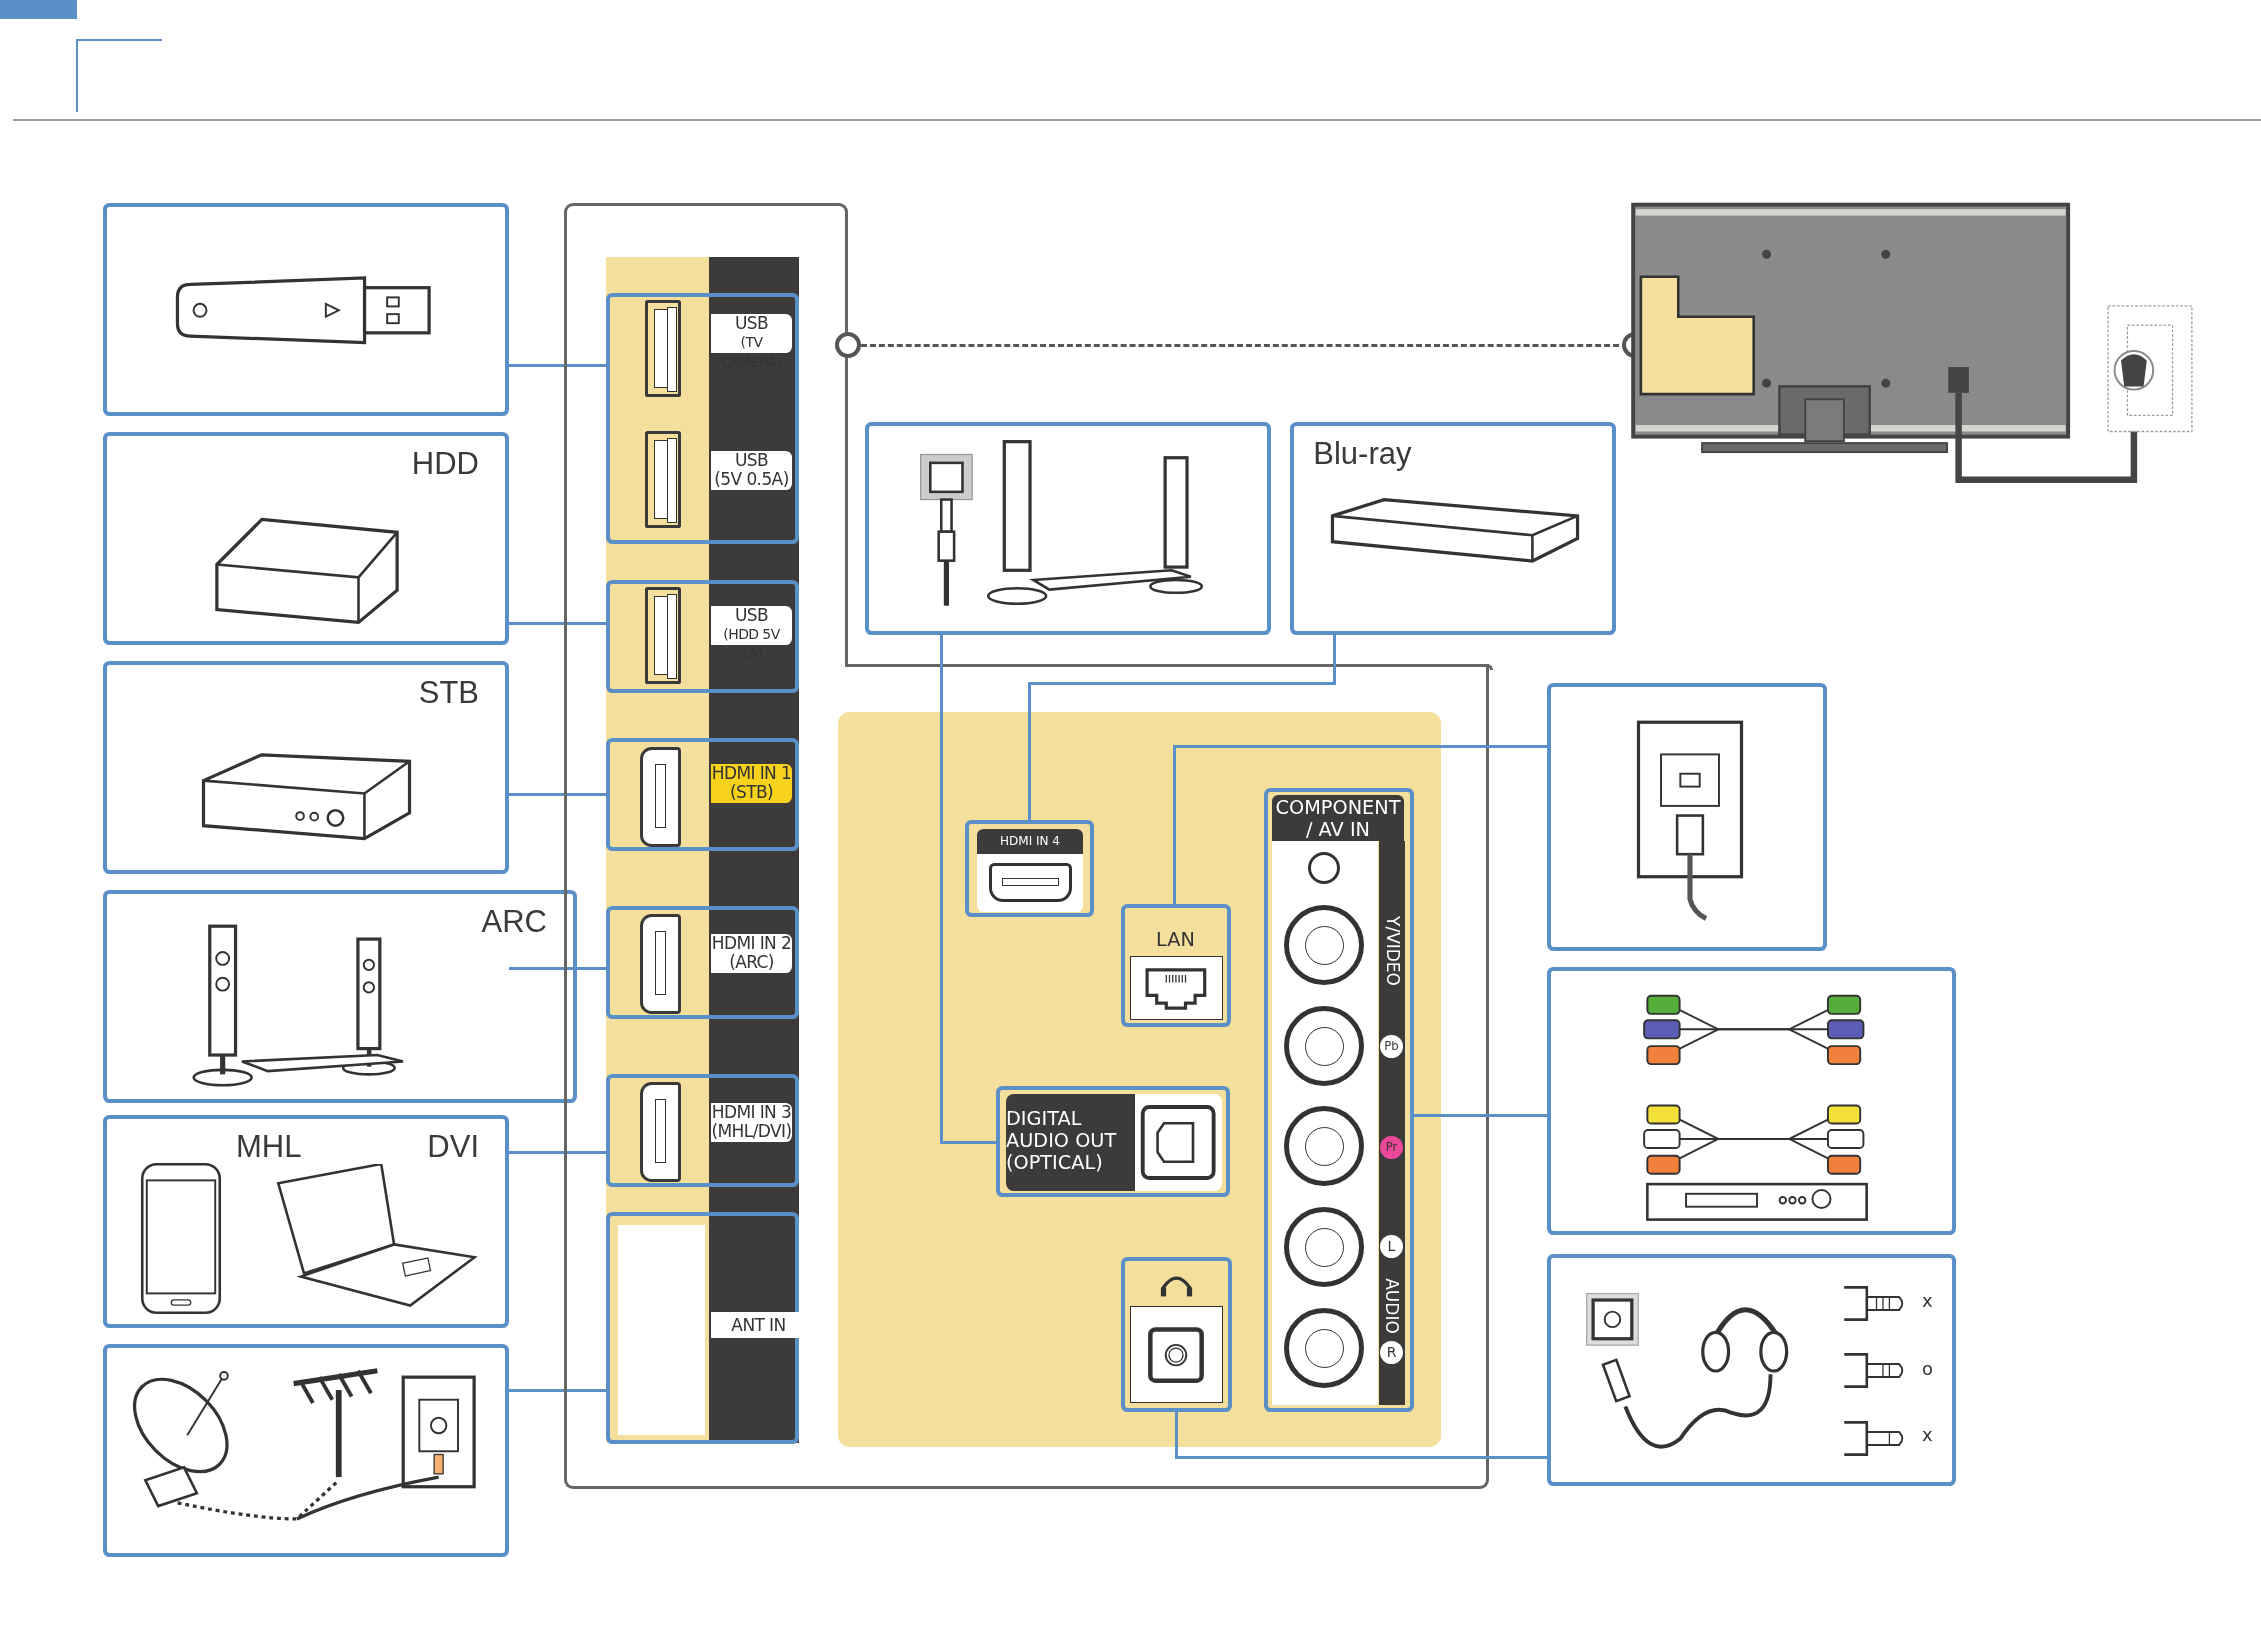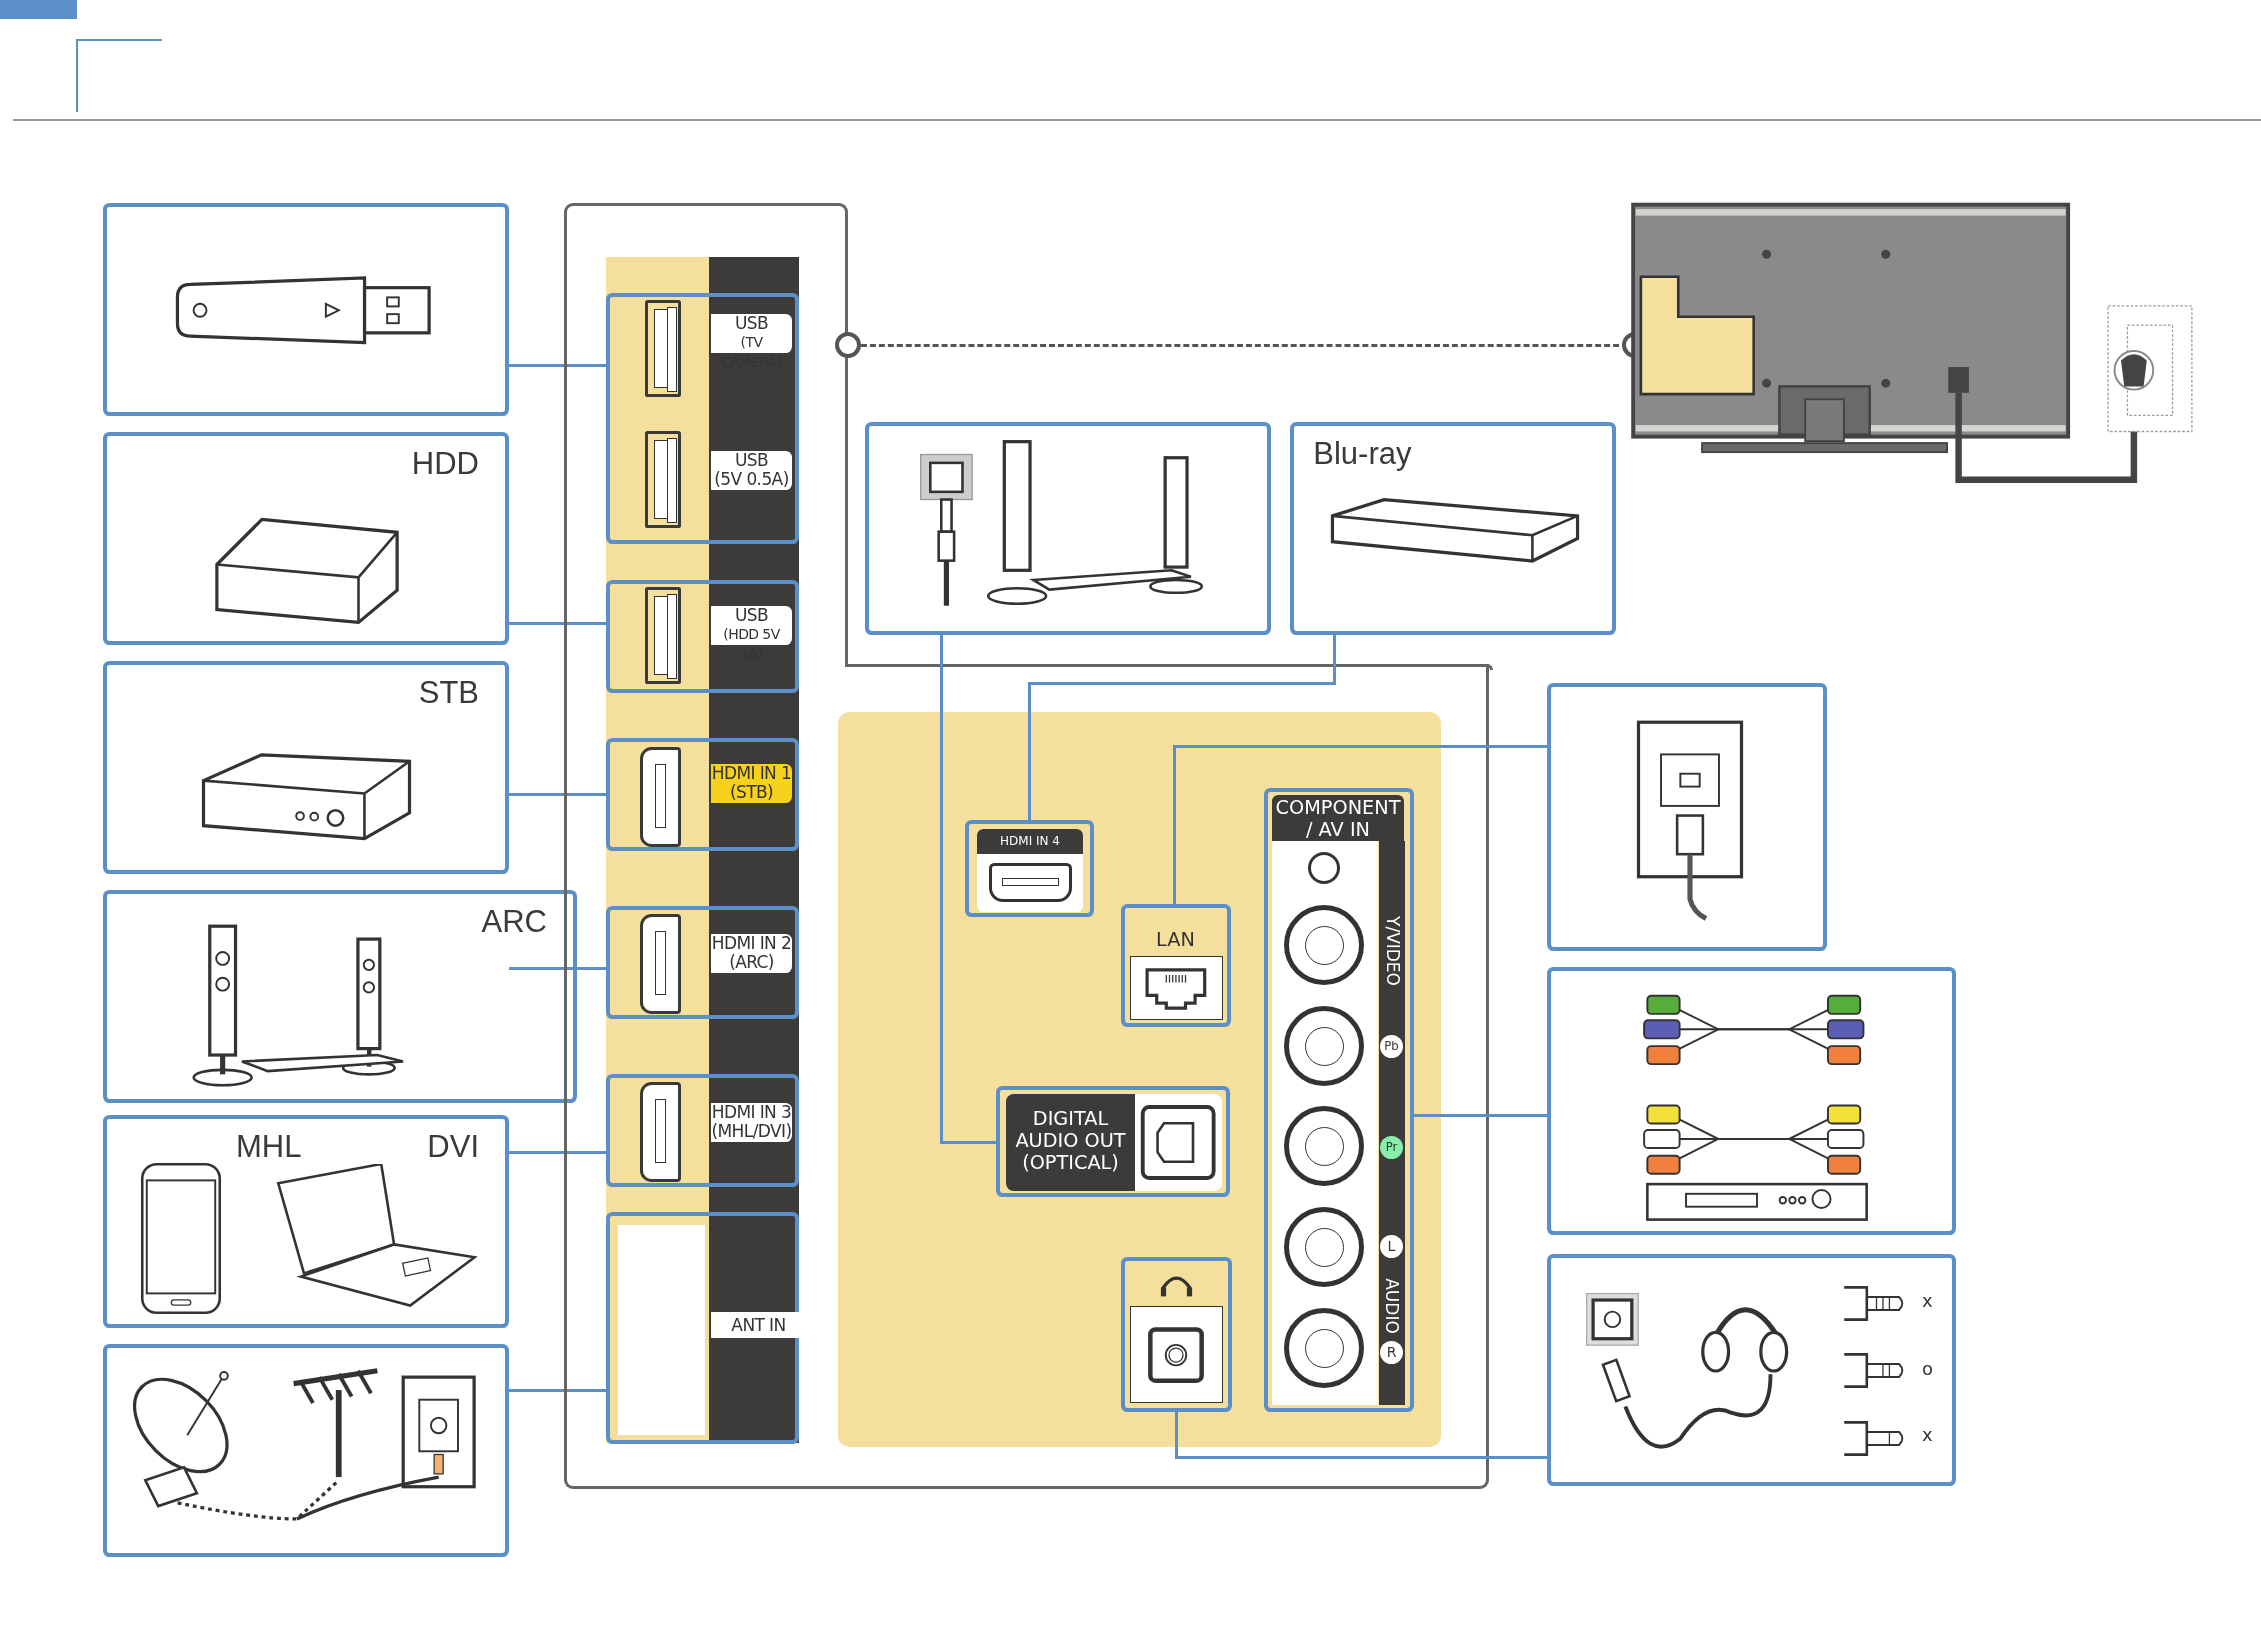--- a/index.html
+++ b/index.html
@@ -213,21 +213,21 @@
         <line x1="65" y1="28" x2="65" y2="40"></line>
         <line x1="70" y1="28" x2="70" y2="40"></line>
         <line x1="75" y1="28" x2="75" y2="40"></line>
         <line x1="80" y1="28" x2="80" y2="40"></line>
         <line x1="85" y1="28" x2="85" y2="40"></line>
       </g>
     </svg>
 </div>
 
 <div class="box" style="left:996px;top:1086px;width:234px;height:111px;background:transparent;"></div>
-<div class="abs" style="left:1006px;top:1094px;width:129px;height:97px;background:#3d3a3a;border-radius:7.7px 0 0 7.7px;color:#fff;text-align:center;font-size:19.3px;line-height:22px;padding-top:14px;box-sizing:border-box;">
+<div class="abs" style="left:1006px;top:1094px;width:129px;height:97px;background:#3d3a3a;border-radius:7.7px 0 0 7.7px;color:#fff;font-size:19.3px;line-height:22px;padding-top:14px;box-sizing:border-box;">
   <div>DIGITAL</div>
   <div>AUDIO OUT</div>
   <div>(OPTICAL)</div>
 </div>
 <div class="abs" style="left:1135px;top:1094px;width:87px;height:97px;background:#fff;border-radius:0 7.7px 7.7px 0;">
   <svg width="87" height="97" viewBox="0 0 135 150">
       <rect x="12" y="20" width="110" height="110" rx="10" fill="#fff" stroke="#333" stroke-width="6"></rect>
       <path d="M35 60 L45 45 L90 45 L90 105 L45 105 L35 90 Z" fill="none" stroke="#333" stroke-width="4"></path>
     </svg>
 </div>
@@ -256,21 +256,21 @@
 <div class="abs" style="left:1272px;top:841px;width:106px;height:564px;background:#fff;"></div>
 <div class="abs" style="left:1379px;top:841px;width:26px;height:564px;background:#3d3a3a;"></div>
 <div class="abs" style="left:1308px;top:852px;width:32px;height:32px;border:3.9px solid #333;border-radius:50%;box-sizing:border-box;"></div>
 <div class="rca" style="left:1284px;top:905px;"></div>
 <div class="rca" style="left:1284px;top:1006px;"></div>
 <div class="rca" style="left:1284px;top:1106px;"></div>
 <div class="rca" style="left:1284px;top:1207px;"></div>
 <div class="rca" style="left:1284px;top:1308px;"></div>
 <div class="abs" style="left:1357px;top:941px;width:71px;transform:rotate(90deg);color:#fff;font-size:17px;text-align:center;">Y/VIDEO</div>
 <div class="abs" style="left:1380px;top:1035px;width:23px;height:23px;border-radius:50%;background:#fff;color:#333;font-size:11.6px;text-align:center;line-height:23px;">Pb</div>
-<div class="abs" style="left:1380px;top:1136px;width:23px;height:23px;border-radius:50%;background:#86efac;color:#333;font-size:11.6px;text-align:center;line-height:23px;">Pr</div>
+<div class="abs" style="left:1380px;top:1136px;width:23px;height:23px;border-radius:50%;background:#ec4899;color:#333;font-size:11.6px;text-align:center;line-height:23px;">Pr</div>
 <div class="abs" style="left:1380px;top:1235px;width:23px;height:23px;border-radius:50%;background:#fff;color:#333;font-size:14px;text-align:center;line-height:23px;">L</div>
 <div class="abs" style="left:1360px;top:1296px;width:64px;transform:rotate(90deg);color:#fff;font-size:17px;text-align:center;">AUDIO</div>
 <div class="abs" style="left:1380px;top:1341px;width:23px;height:23px;border-radius:50%;background:#fff;color:#333;font-size:14px;text-align:center;line-height:23px;">R</div>
 
 <div class="box" style="left:865px;top:422px;width:406px;height:213px;">
   <svg class="svgwrap" style="left:45px;top:6.4px" width="335" height="193" viewBox="0 0 520 300">
     <rect x="10" y="35" width="80" height="70" fill="#ccc" stroke="#999" stroke-width="2"></rect>
     <rect x="25" y="48" width="50" height="45" fill="#fff" stroke="#333" stroke-width="4"></rect>
     <rect x="42" y="105" width="16" height="50" fill="#fff" stroke="#333" stroke-width="4"></rect>
     <rect x="38" y="155" width="24" height="45" fill="#fff" stroke="#333" stroke-width="4"></rect>

